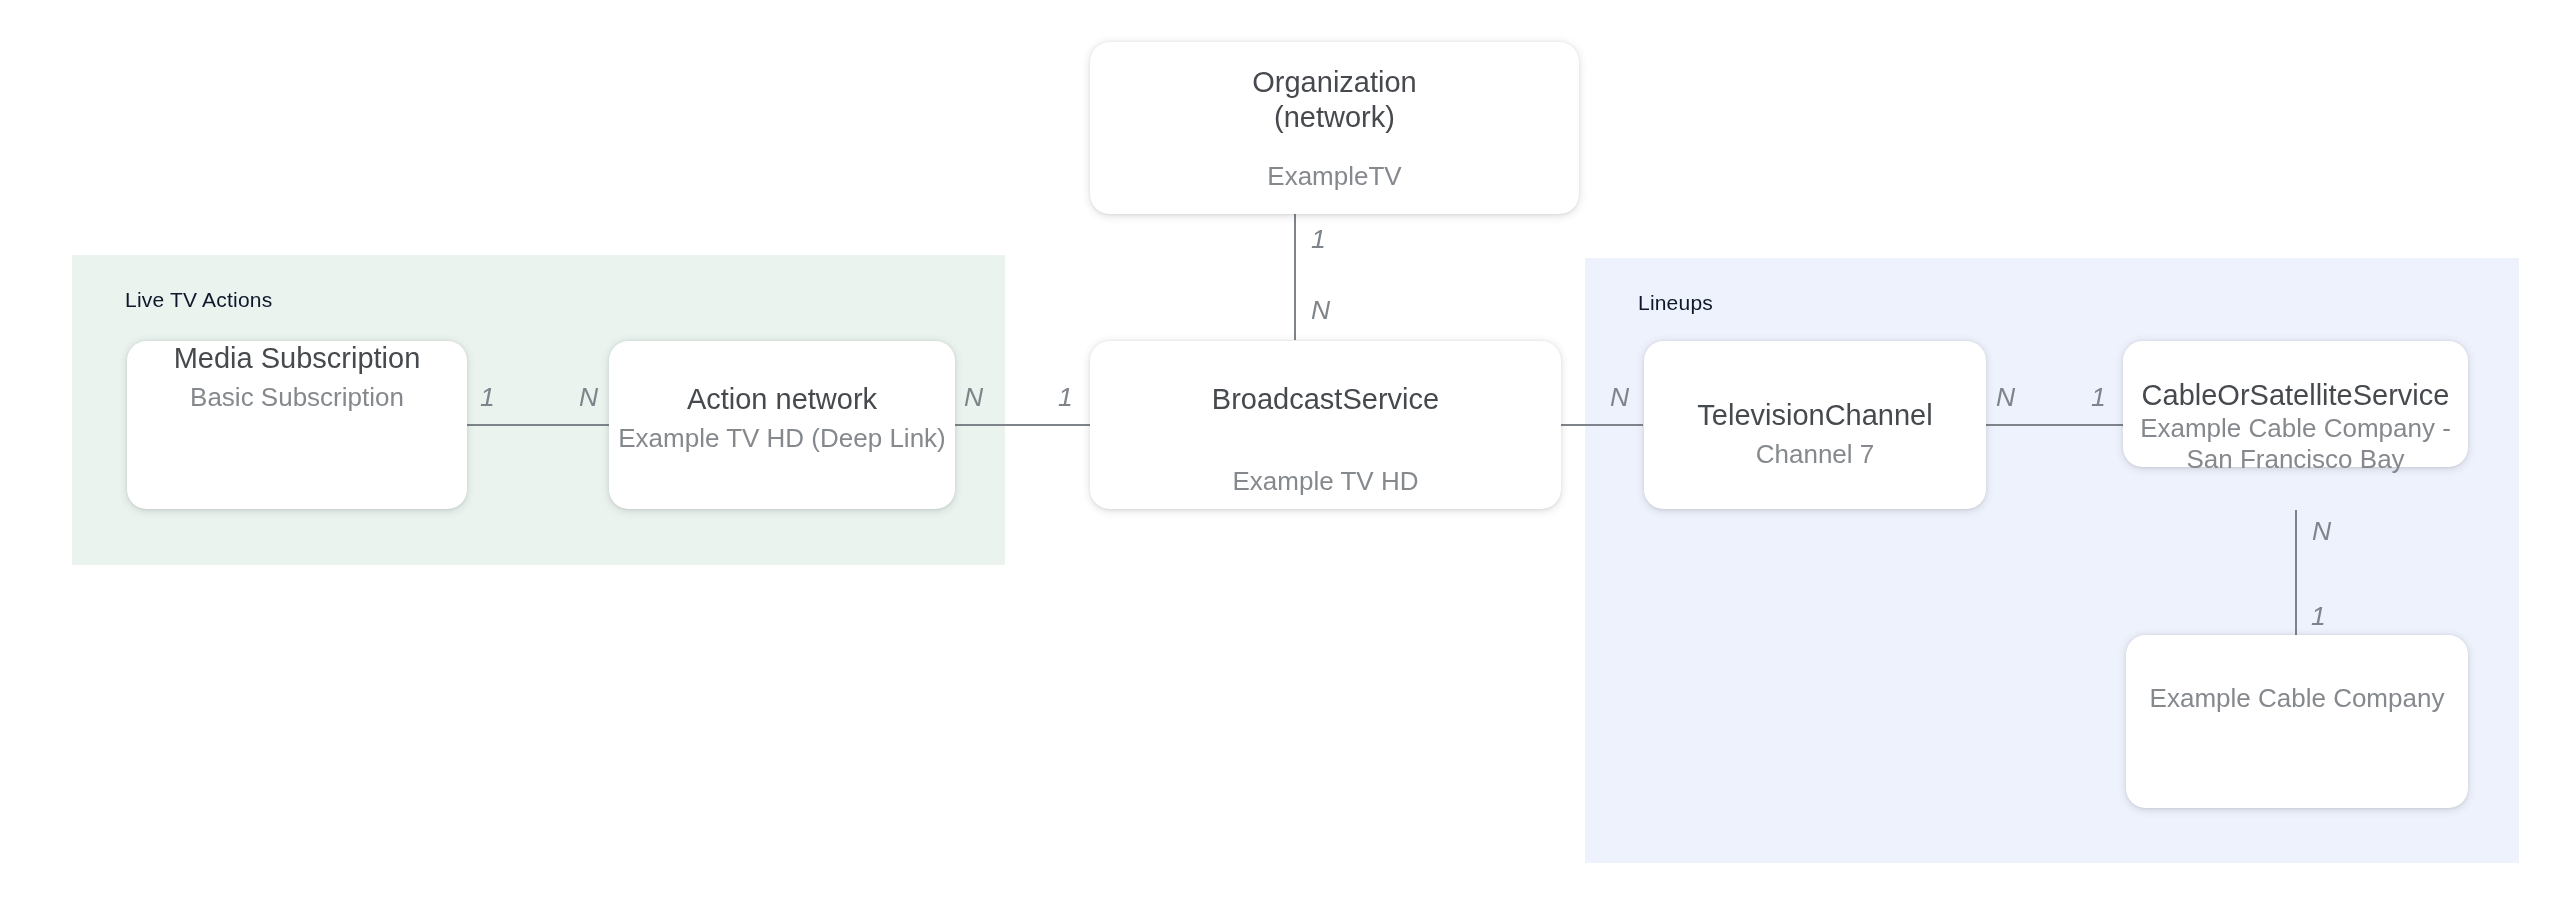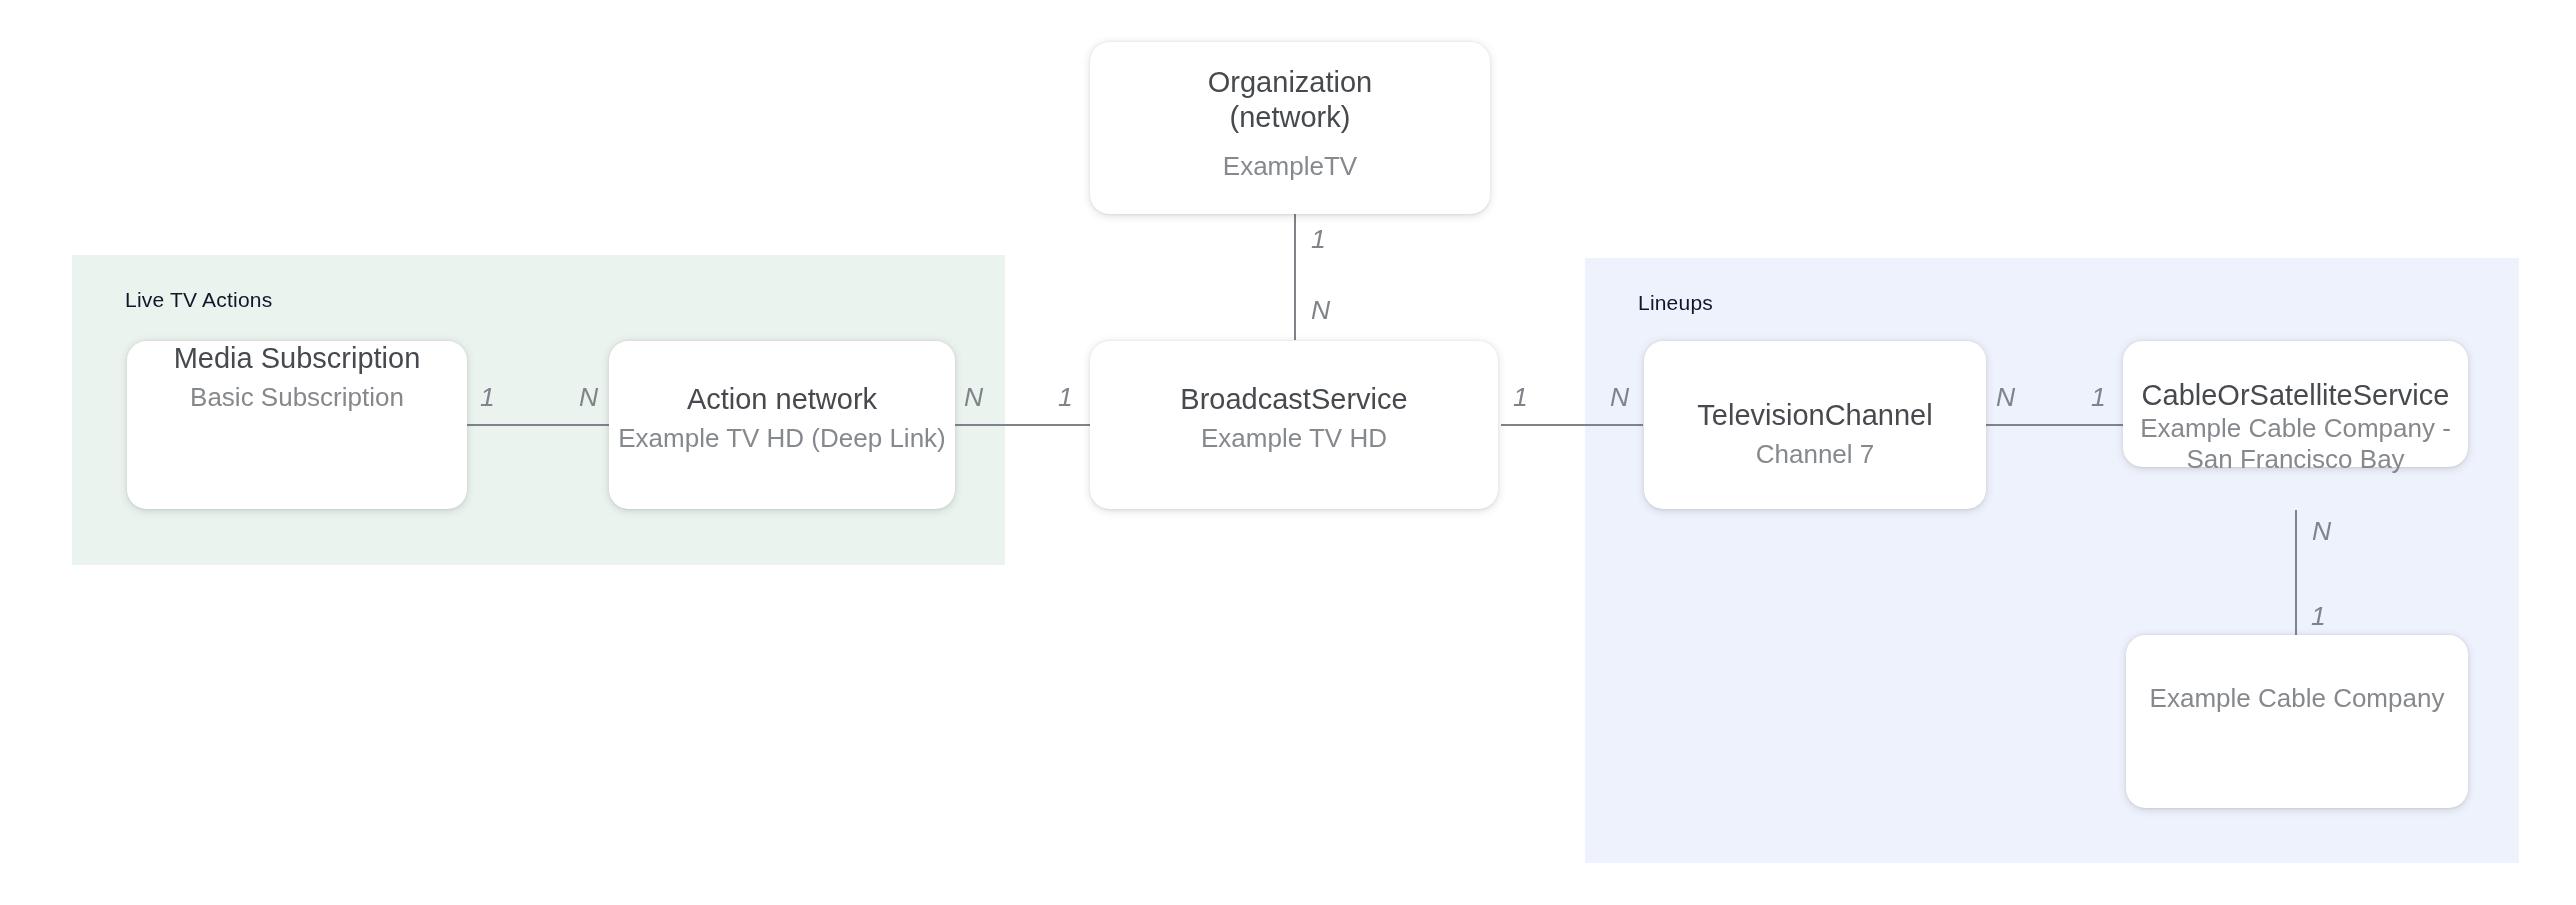--- a/index.html
+++ b/index.html
@@ -20,25 +20,25 @@
 
   .node {
     position: absolute; background: #ffffff; border-radius: 19.5px;
     box-shadow: 0 1.8px 8.8px rgba(60,64,67,0.16), 0 0.9px 2.7px rgba(60,64,67,0.10);
     display: flex; flex-direction: column; align-items: center; text-align: center;
   }
   .node-title  { font-size: 29px; line-height: 35px; color: #46494d; white-space: nowrap; }
   .node-subtitle { font-size: 26px; line-height: 34px; color: #85898d; white-space: nowrap; }
   .sub-gap { margin-top: 4px; }
 
-  .n-org-network { left: 1090px; top: 42px;  width: 400px; height: 172px; padding-top: 23px; }
-  .n-org-network .sub-gap { margin-top: 14px; }
+  .n-org-network { left: 1090px; top: 42px;  width: 489px; height: 172px; padding-top: 23px; }
+  .n-org-network .sub-gap { margin-top: 24px; }
   .n-media-sub   { left: 127px;  top: 341px; width: 340px; height: 168px; }
   .n-action      { left: 609px;  top: 341px; width: 346px; height: 168px; padding-top: 41px; }
-  .n-broadcast   { left: 1090px; top: 341px; width: 408px; height: 168px; padding-top: 41px; }
+  .n-broadcast   { left: 1090px; top: 341px; width: 471px; height: 168px; padding-top: 41px; gap: 43px; }
   .n-tvchannel   { left: 1644px; top: 341px; width: 342px; height: 168px; padding-top: 57px; }
   .n-cable       { left: 2123px; top: 341px; width: 345px; height: 126px; padding-top: 37px; }
   .n-cable .node-subtitle { line-height: 31px; }
   .n-cable .sub-gap { margin-top: 0; }
   .n-org-operator{ left: 2126px; top: 635px; width: 342px; height: 173px; padding-top: 42px; }
 
   .line-h { position: absolute; height: 1.8px; background: #7e848a; }
   .line-v { position: absolute; width: 1.8px;  background: #7e848a; }
   .edge-subscription-markup { left: 467px;  top: 424px; width: 142px; }
   .edge-markup-broadcast    { left: 955px; top: 424px; width: 135px; }

